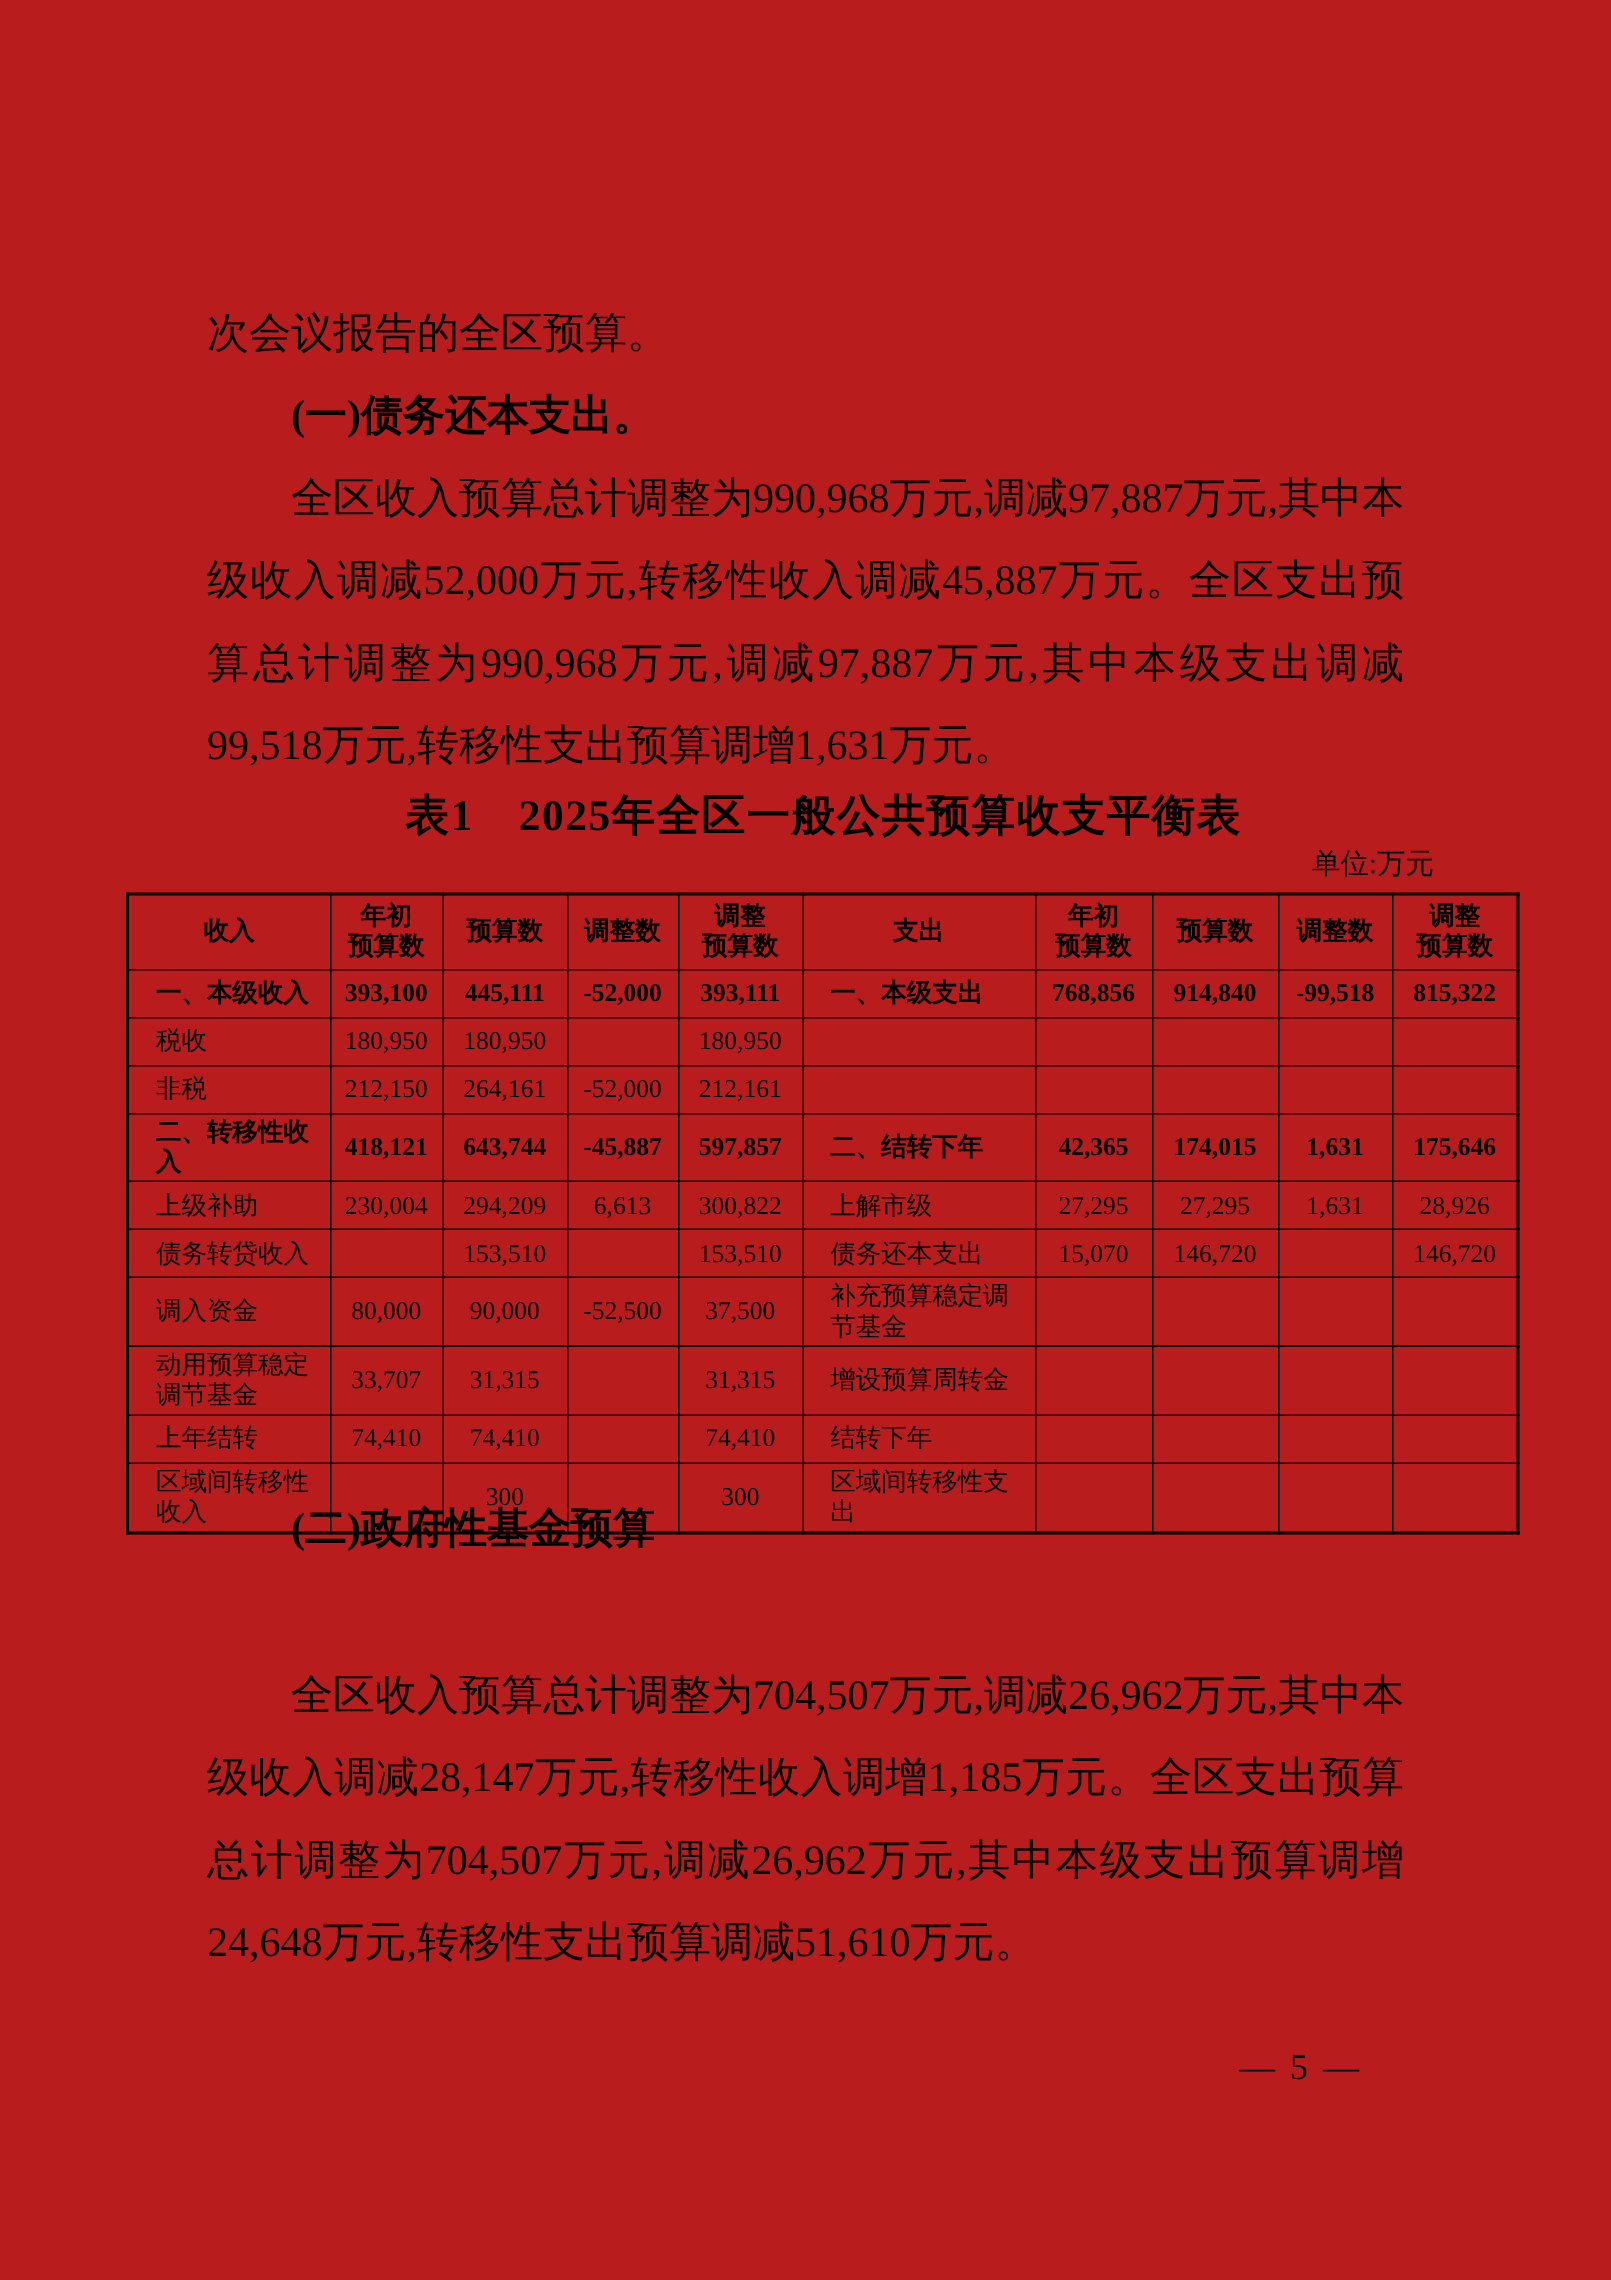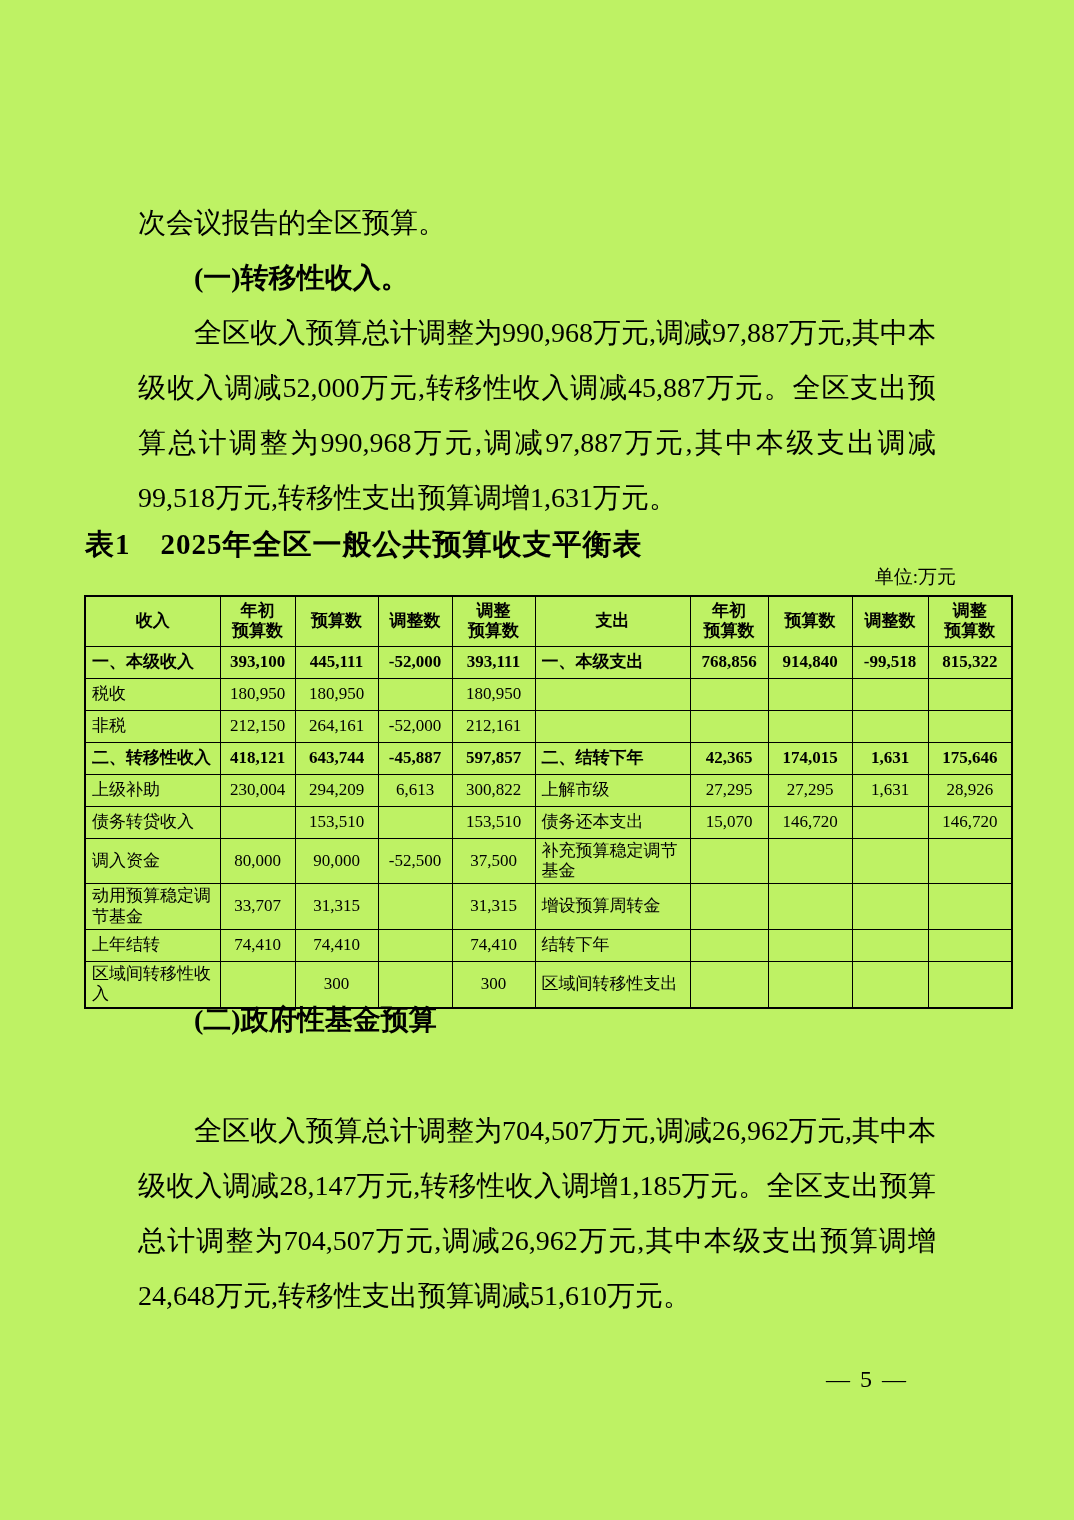--- a/index.html
+++ b/index.html
@@ -1,39 +1,39 @@
 <!DOCTYPE html>
 <html><head>
 <meta charset="utf-8">
 <style>
   html,body { margin:0; padding:0; background:#e8e8e8; }
   .page {
     position:relative;
     width:1074px; height:1520px;
     margin:0 auto;
-    background:#bef264;
+    background:#b91c1c;
     font-family:"Liberation Serif", serif;
     color:#000;
     overflow:hidden;
   }
   .txtblock {
     position:absolute;
     left:138px; width:798px;
     font-size:28px;
     line-height:55px;
     text-align:justify;
     text-justify:inter-ideograph;
   }
   .indent2 { text-indent:2em; }
   .bold { font-weight:bold; }
   .tbl-title {
     position:absolute;
     left:85px; width:928px; top:522px;
     font-size:29px; font-weight:bold;
-    text-align:left; line-height:44px;
+    text-align:center; line-height:44px;
     letter-spacing:1px;
   }
   .tbl-unit {
     position:absolute;
     left:86px; width:870px; top:564px;
     font-size:19px; text-align:right; line-height:26px;
   }
   .budget-table {
     position:absolute;
     left:84px; top:595px;
@@ -51,39 +51,39 @@
     vertical-align:middle;
   }
   .budget-table thead tr { height:50px;margin-top:42px; }
   .budget-table tbody tr { height:32px; }
   .budget-table th {
     font-weight:bold;
     text-align:center;
     white-space:pre-line;
     padding:1px 2px;
   }
-  td.lbl { text-align:left; padding-left:6px; padding-right:4px; }
+  td.lbl { text-align:left; padding-left:18px; padding-right:4px; }
   td.num { text-align:center; padding-left:2px; padding-right:2px; }
   td.b { font-weight:bold; }
   td.ctr { text-align:center; padding-left:2px; }
   .page-number {
     position:absolute;
     top:1366px; right:166px;
     font-size:24px;
     letter-spacing:2px;
   }
 </style>
 </head>
 <body>
 
 <div class="page">
 
   <div class="txtblock" style="top:195px;">次会议报告的全区预算。</div>
 
-  <div class="txtblock indent2 bold" style="top:250px;">(一)转移性收入。</div>
+  <div class="txtblock indent2 bold" style="top:250px;">(一)债务还本支出。</div>
 
   <div class="txtblock indent2" style="top:305px;">全区收入预算总计调整为990,968万元,调减97,887万元,其中本级收入调减52,000万元,转移性收入调减45,887万元。全区支出预算总计调整为990,968万元,调减97,887万元,其中本级支出调减99,518万元,转移性支出预算调增1,631万元。</div>
 
   <div class="tbl-title">表1　2025年全区一般公共预算收支平衡表</div>
 
   <div class="tbl-unit">单位:万元</div>
 
   <table class="budget-table">
     <colgroup>
       <col style="width:135px">

